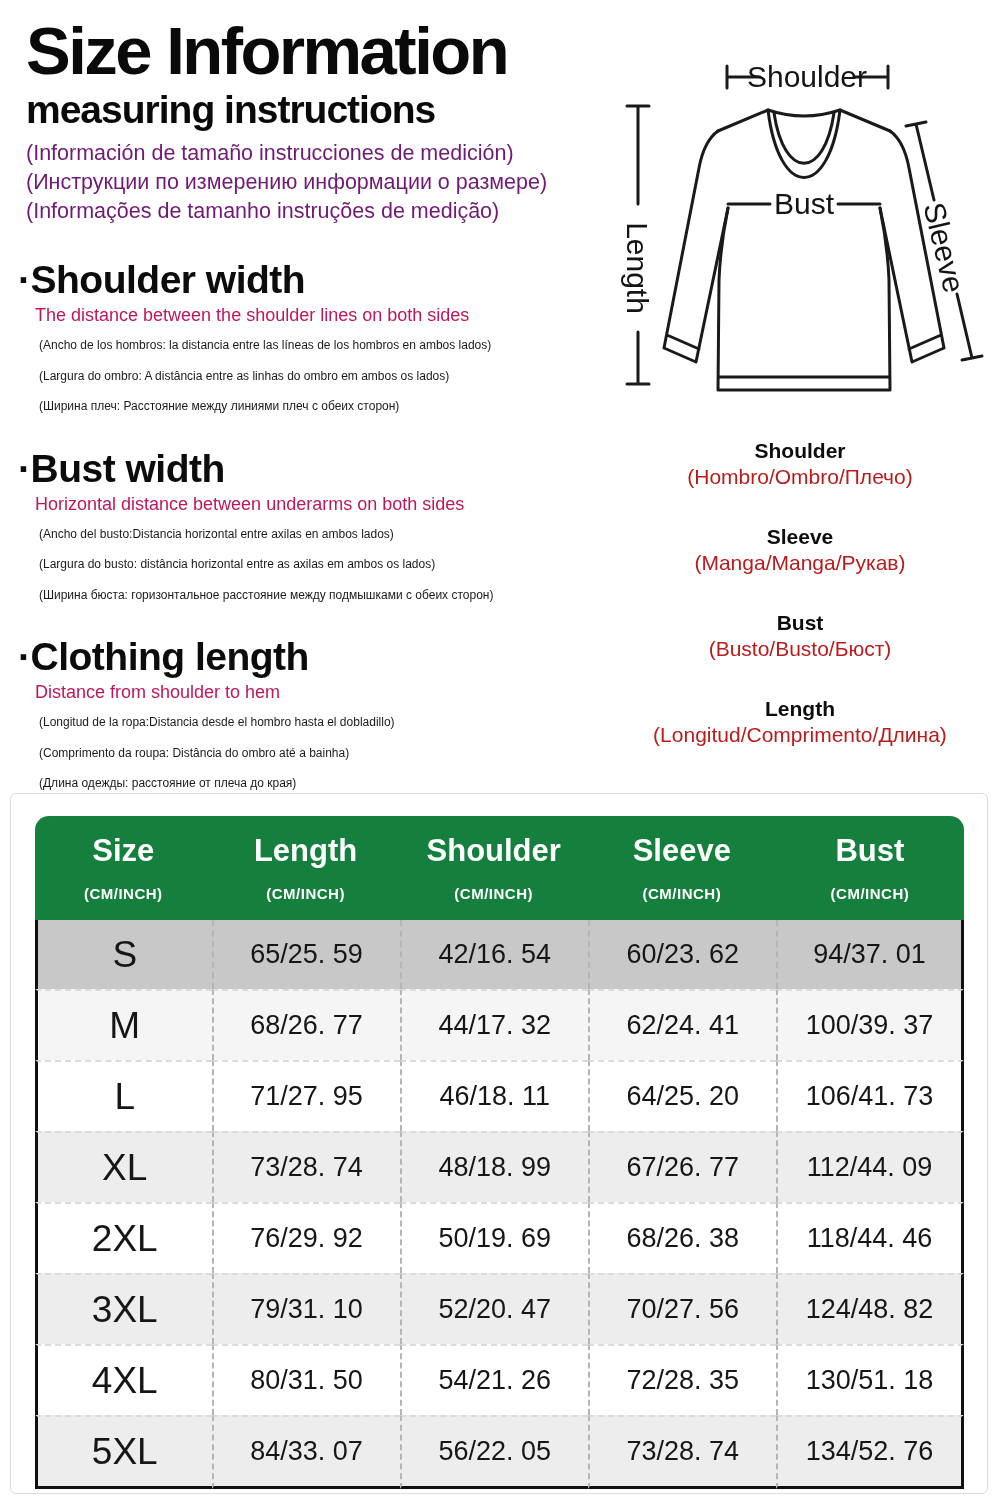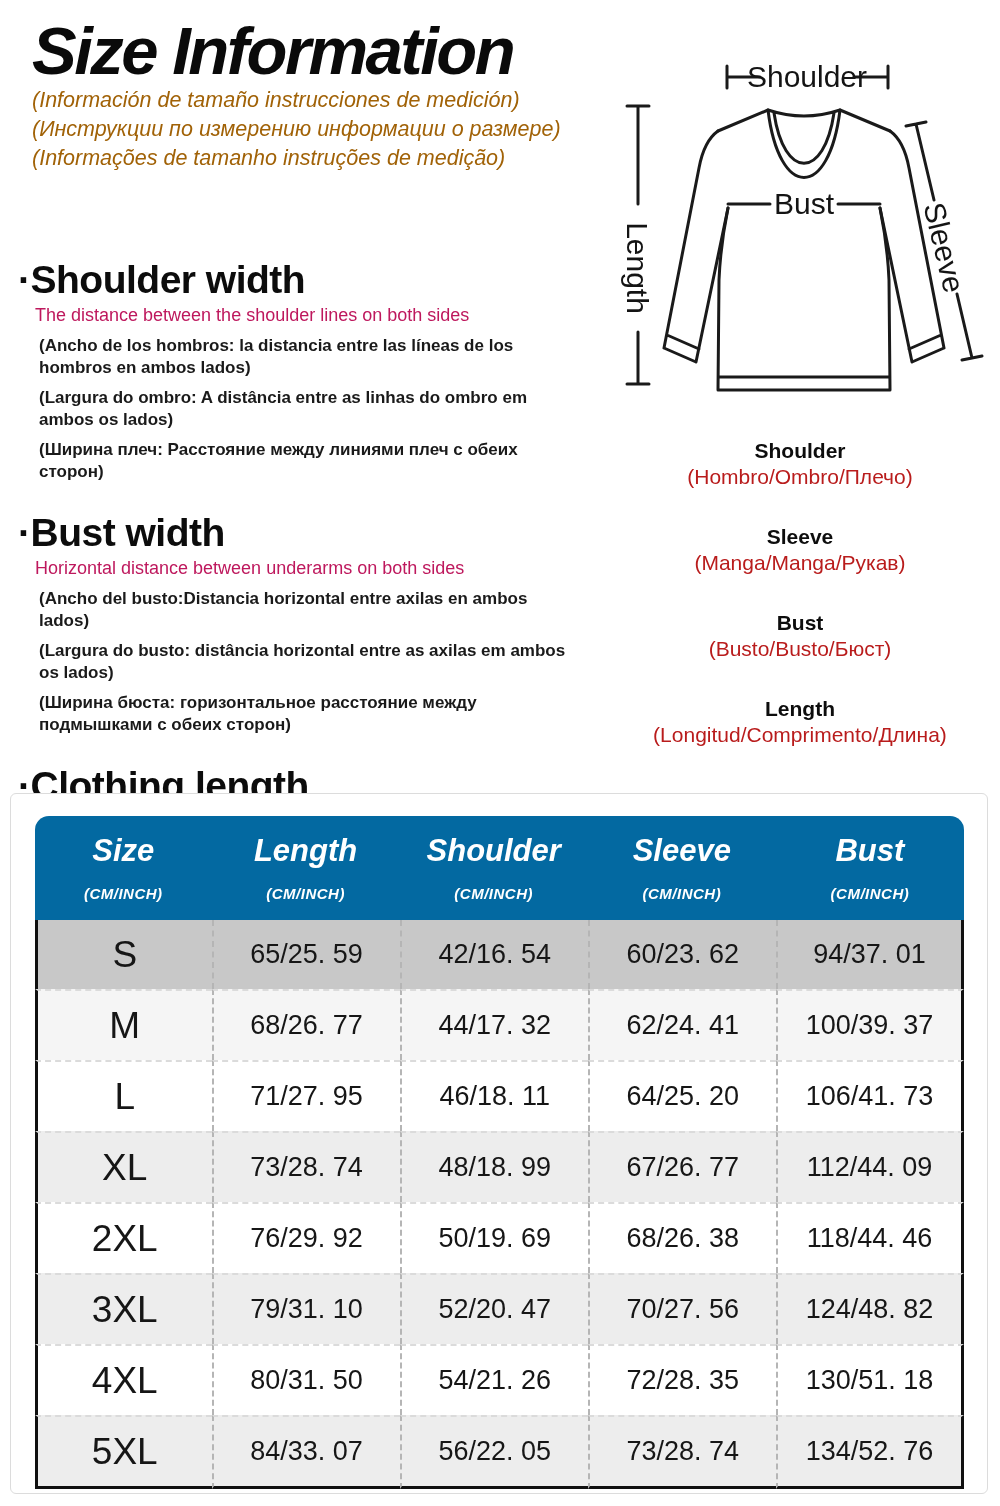--- a/index.html
+++ b/index.html
@@ -3,59 +3,59 @@
 <meta charset="utf-8">
 <style>
   html, body { margin: 0; padding: 0; background: #ffffff; }
   body {
     width: 1000px; height: 1506px; position: relative; overflow: hidden;
     font-family: "Liberation Sans", "DejaVu Sans", sans-serif;
     color: #111111;
   }
 
   
-  .intro { position: absolute; left: 32px; top: 16px; width: 600px; font-style: italic; }
+  .intro { position: absolute; left: 26px; top: 16px; width: 600px; }
   .page-title {
     margin: 0; font-size: 67px; font-weight: 700; letter-spacing: -2.5px;
     line-height: 1.04; color: #0a0a0a;
   }
   .page-subtitle {
     margin: 2px 0 7px 0; font-size: 39px; font-weight: 700; letter-spacing: -1px;
     color: #0a0a0a;
   }
-  .intro-trans { margin: 0; font-size: 21.5px; line-height: 29px; color: #a16207; }
+  .intro-trans { margin: 0; font-size: 21.5px; line-height: 29px; color: #701a75; }
 
   
   .sections { position: absolute; left: 18px; top: 258px; width: 600px; }
   .m-section { margin-bottom: 29px; }
   .m-title { margin: 0; font-size: 39px; font-weight: 700; color: #0c0c0c; letter-spacing: -0.5px; }
   .m-desc { margin: 3px 0 2px 17px; font-size: 18px; color: #be185d; }
-  .m-small { margin: 9px 0 0 21px; font-size: 17px; line-height: 21.5px; max-width: 532px; color: #1a1a1a; font-weight: bold; }
+  .m-small { margin: 9px 0 0 21px; font-size: 12px; line-height: 21.5px; max-width: 532px; color: #1a1a1a; }
 
   
   .diagram { position: absolute; left: 600px; top: 28px; width: 400px; text-align: center; }
   .diagram svg { display: block; }
   .legend { margin-top: 10px; }
   .legend-item { margin-bottom: 34px; }
   .legend-name { font-size: 21px; font-weight: 700; line-height: 26px; color: #0d0d0d; }
   .legend-trans { font-size: 21px; line-height: 26px; color: #b91c1c; }
 
   
   .table-panel {
     position: absolute; left: 10px; top: 793px; width: 978px; height: 701px;
     border: 1px solid #dcdcdc; border-radius: 6px; background: #ffffff; box-sizing: border-box;
   }
   table.size-table {
     position: absolute; left: 24px; top: 22px; width: 929px;
     border-collapse: separate; border-spacing: 0; table-layout: fixed;
   }
   .size-table col.c-size { width: 19%; }
   .size-table thead th {
-    background: #0369a1; color: #ffffff; height: 104px; padding: 0;
-    vertical-align: middle; text-align: center; font-style: italic;
+    background: #15803d; color: #ffffff; height: 104px; padding: 0;
+    vertical-align: middle; text-align: center;
   }
   .size-table thead th:first-child { border-top-left-radius: 14px; }
   .size-table thead th:last-child  { border-top-right-radius: 14px; }
   .col-label { font-size: 31px; font-weight: 700; line-height: 34px; }
   .col-unit  { font-size: 15px; font-weight: 700; margin-top: 17px; letter-spacing: 0.5px; }
   .size-table tbody td {
     height: 69px; text-align: center; vertical-align: middle;
     font-size: 27px; color: #161616; padding: 0; background: #ffffff;
   }
   .size-table tbody td:first-child { font-size: 37px; border-left: 3px solid #101010; }
@@ -65,20 +65,21 @@
   .size-table tbody tr:last-child td { border-bottom: 3px solid #101010; }
   tr.row-s td   { background: #c8c8c8 !important; }
   tr.row-m td   { background: #f5f5f5 !important; }
   tr.row-alt td { background: #ededed !important; text-align: center; }
 </style>
 </head>
 <body>
 
 <header class="intro">
   <h1 class="page-title">Size Information</h1>
+  <div class="page-subtitle">measuring instructions</div>
   <p class="intro-trans">(Información de tamaño instrucciones de medición)</p>
   <p class="intro-trans">(Инструкции по измерению информации о размере)</p>
   <p class="intro-trans">(Informações de tamanho instruções de medição)</p>
 </header>
 
 <div class="sections">
 
   <section class="m-section">
     <h3 class="m-title"><span>·</span><span>Shoulder width</span></h3>
     <p class="m-desc">The distance between the shoulder lines on both sides</p>

